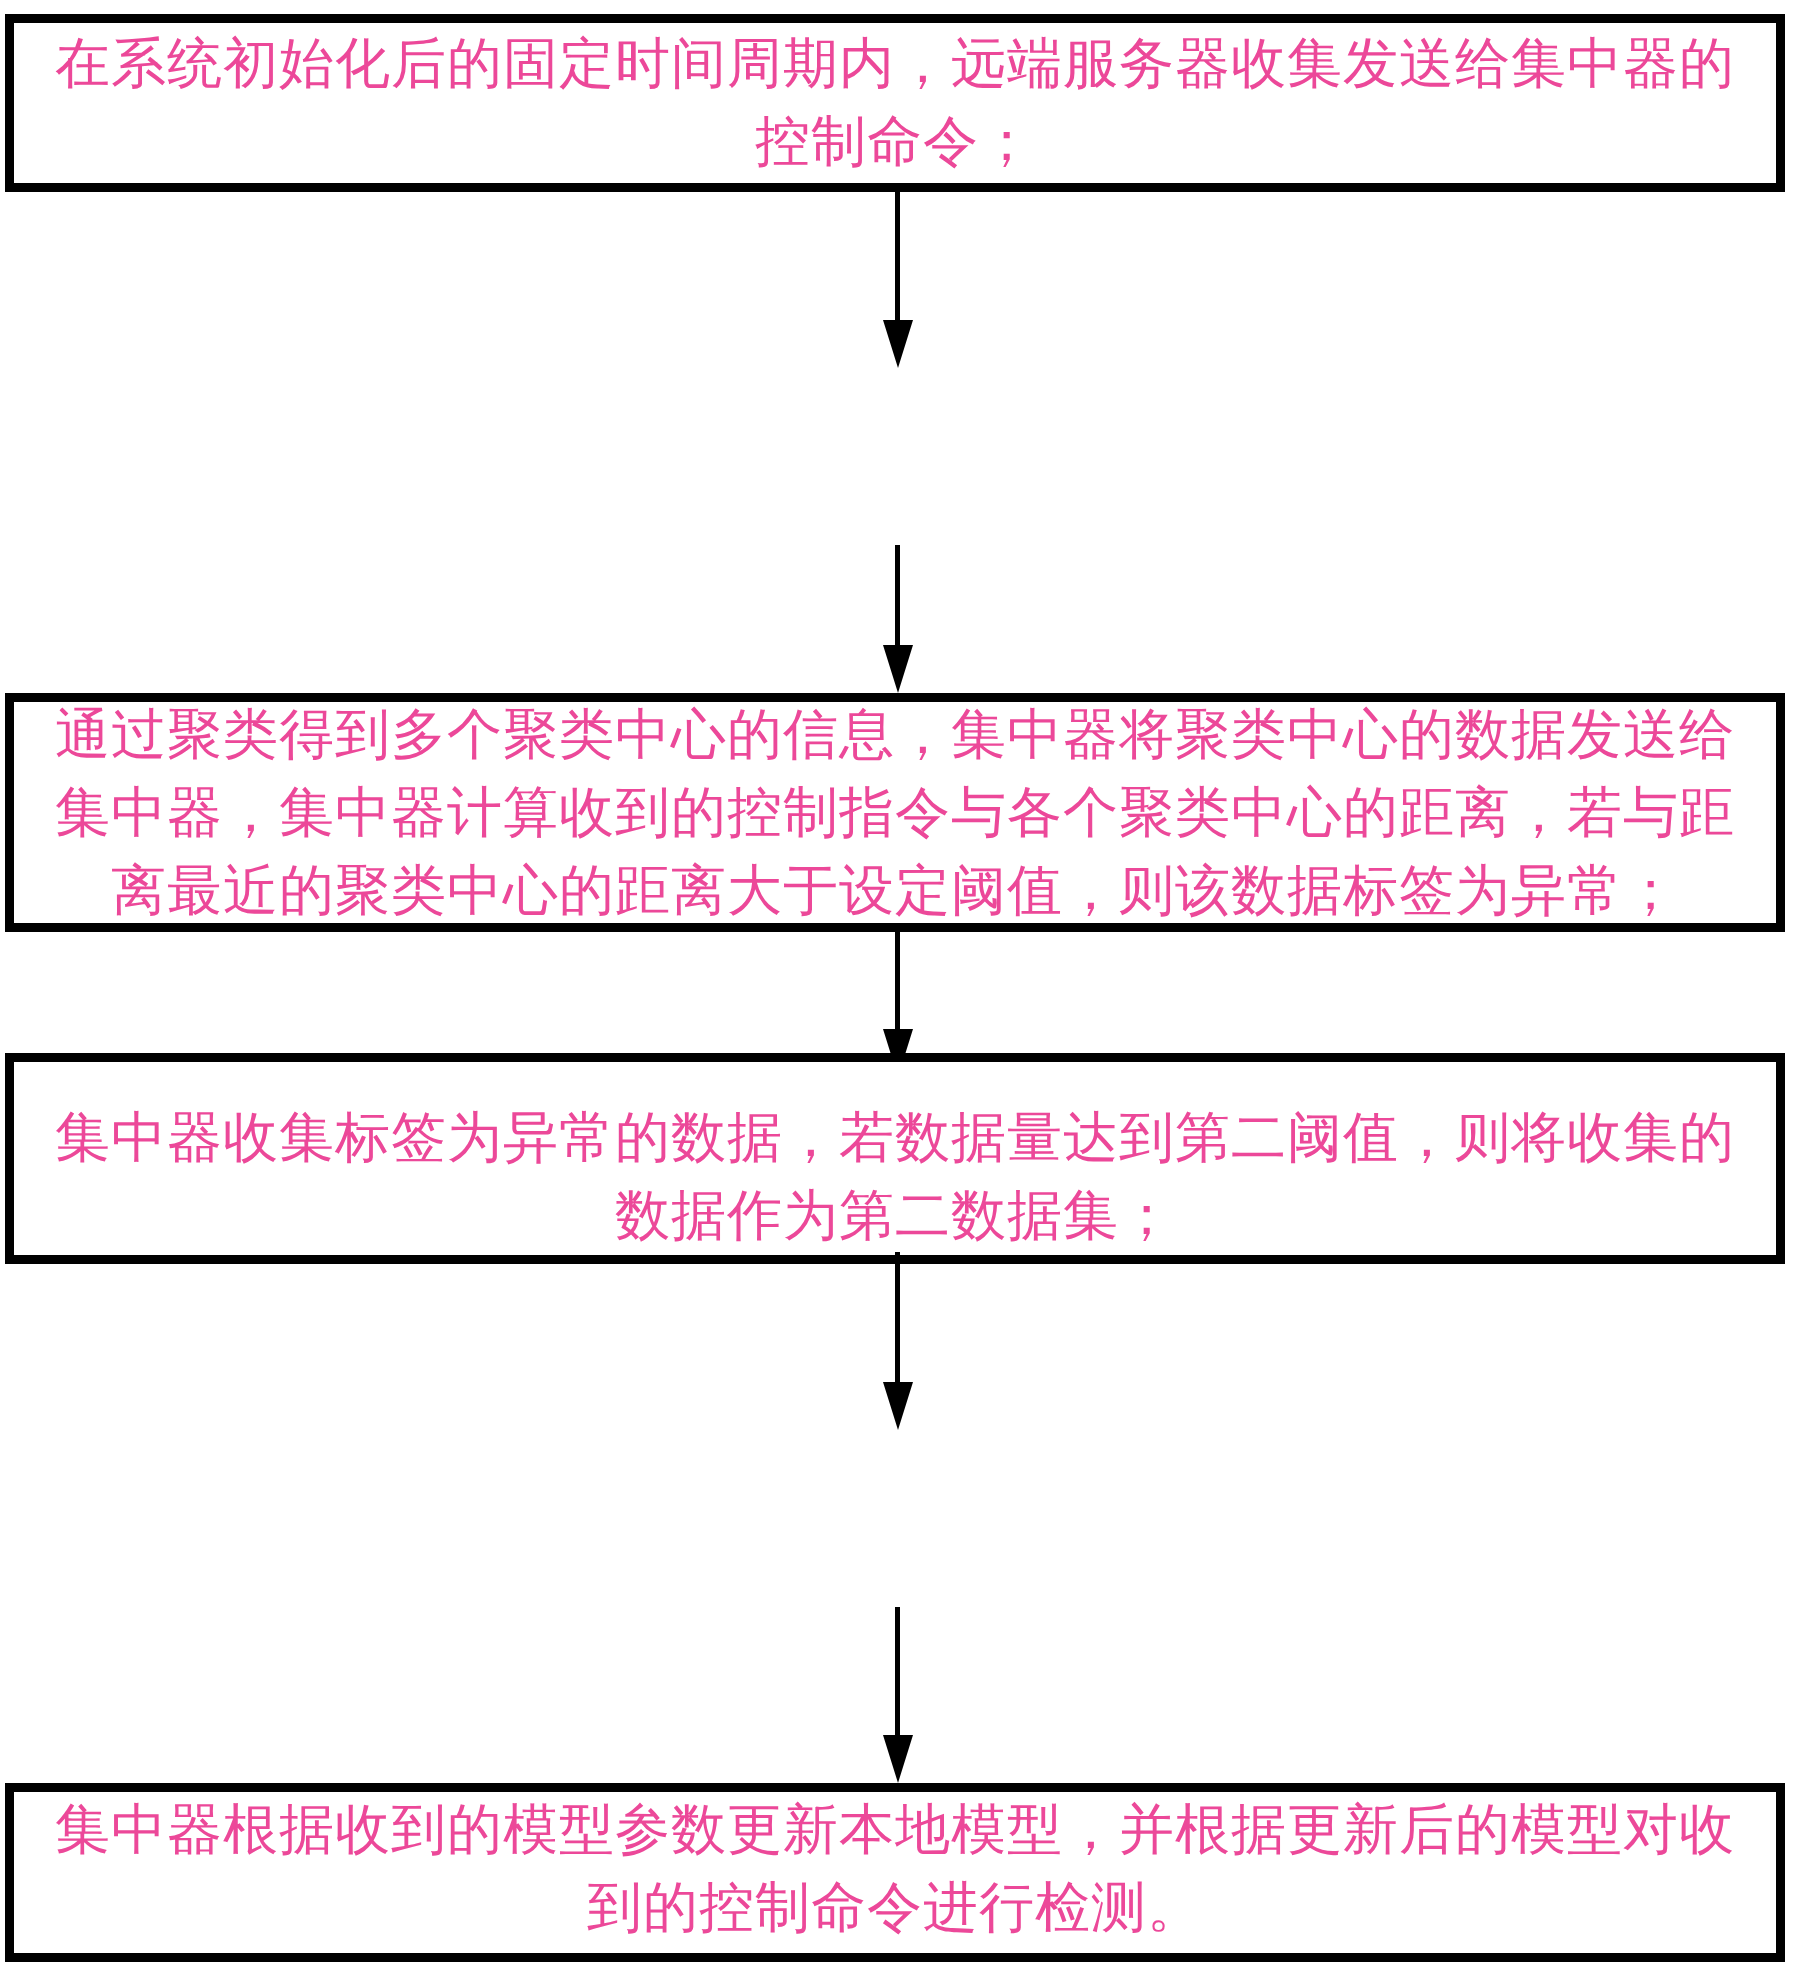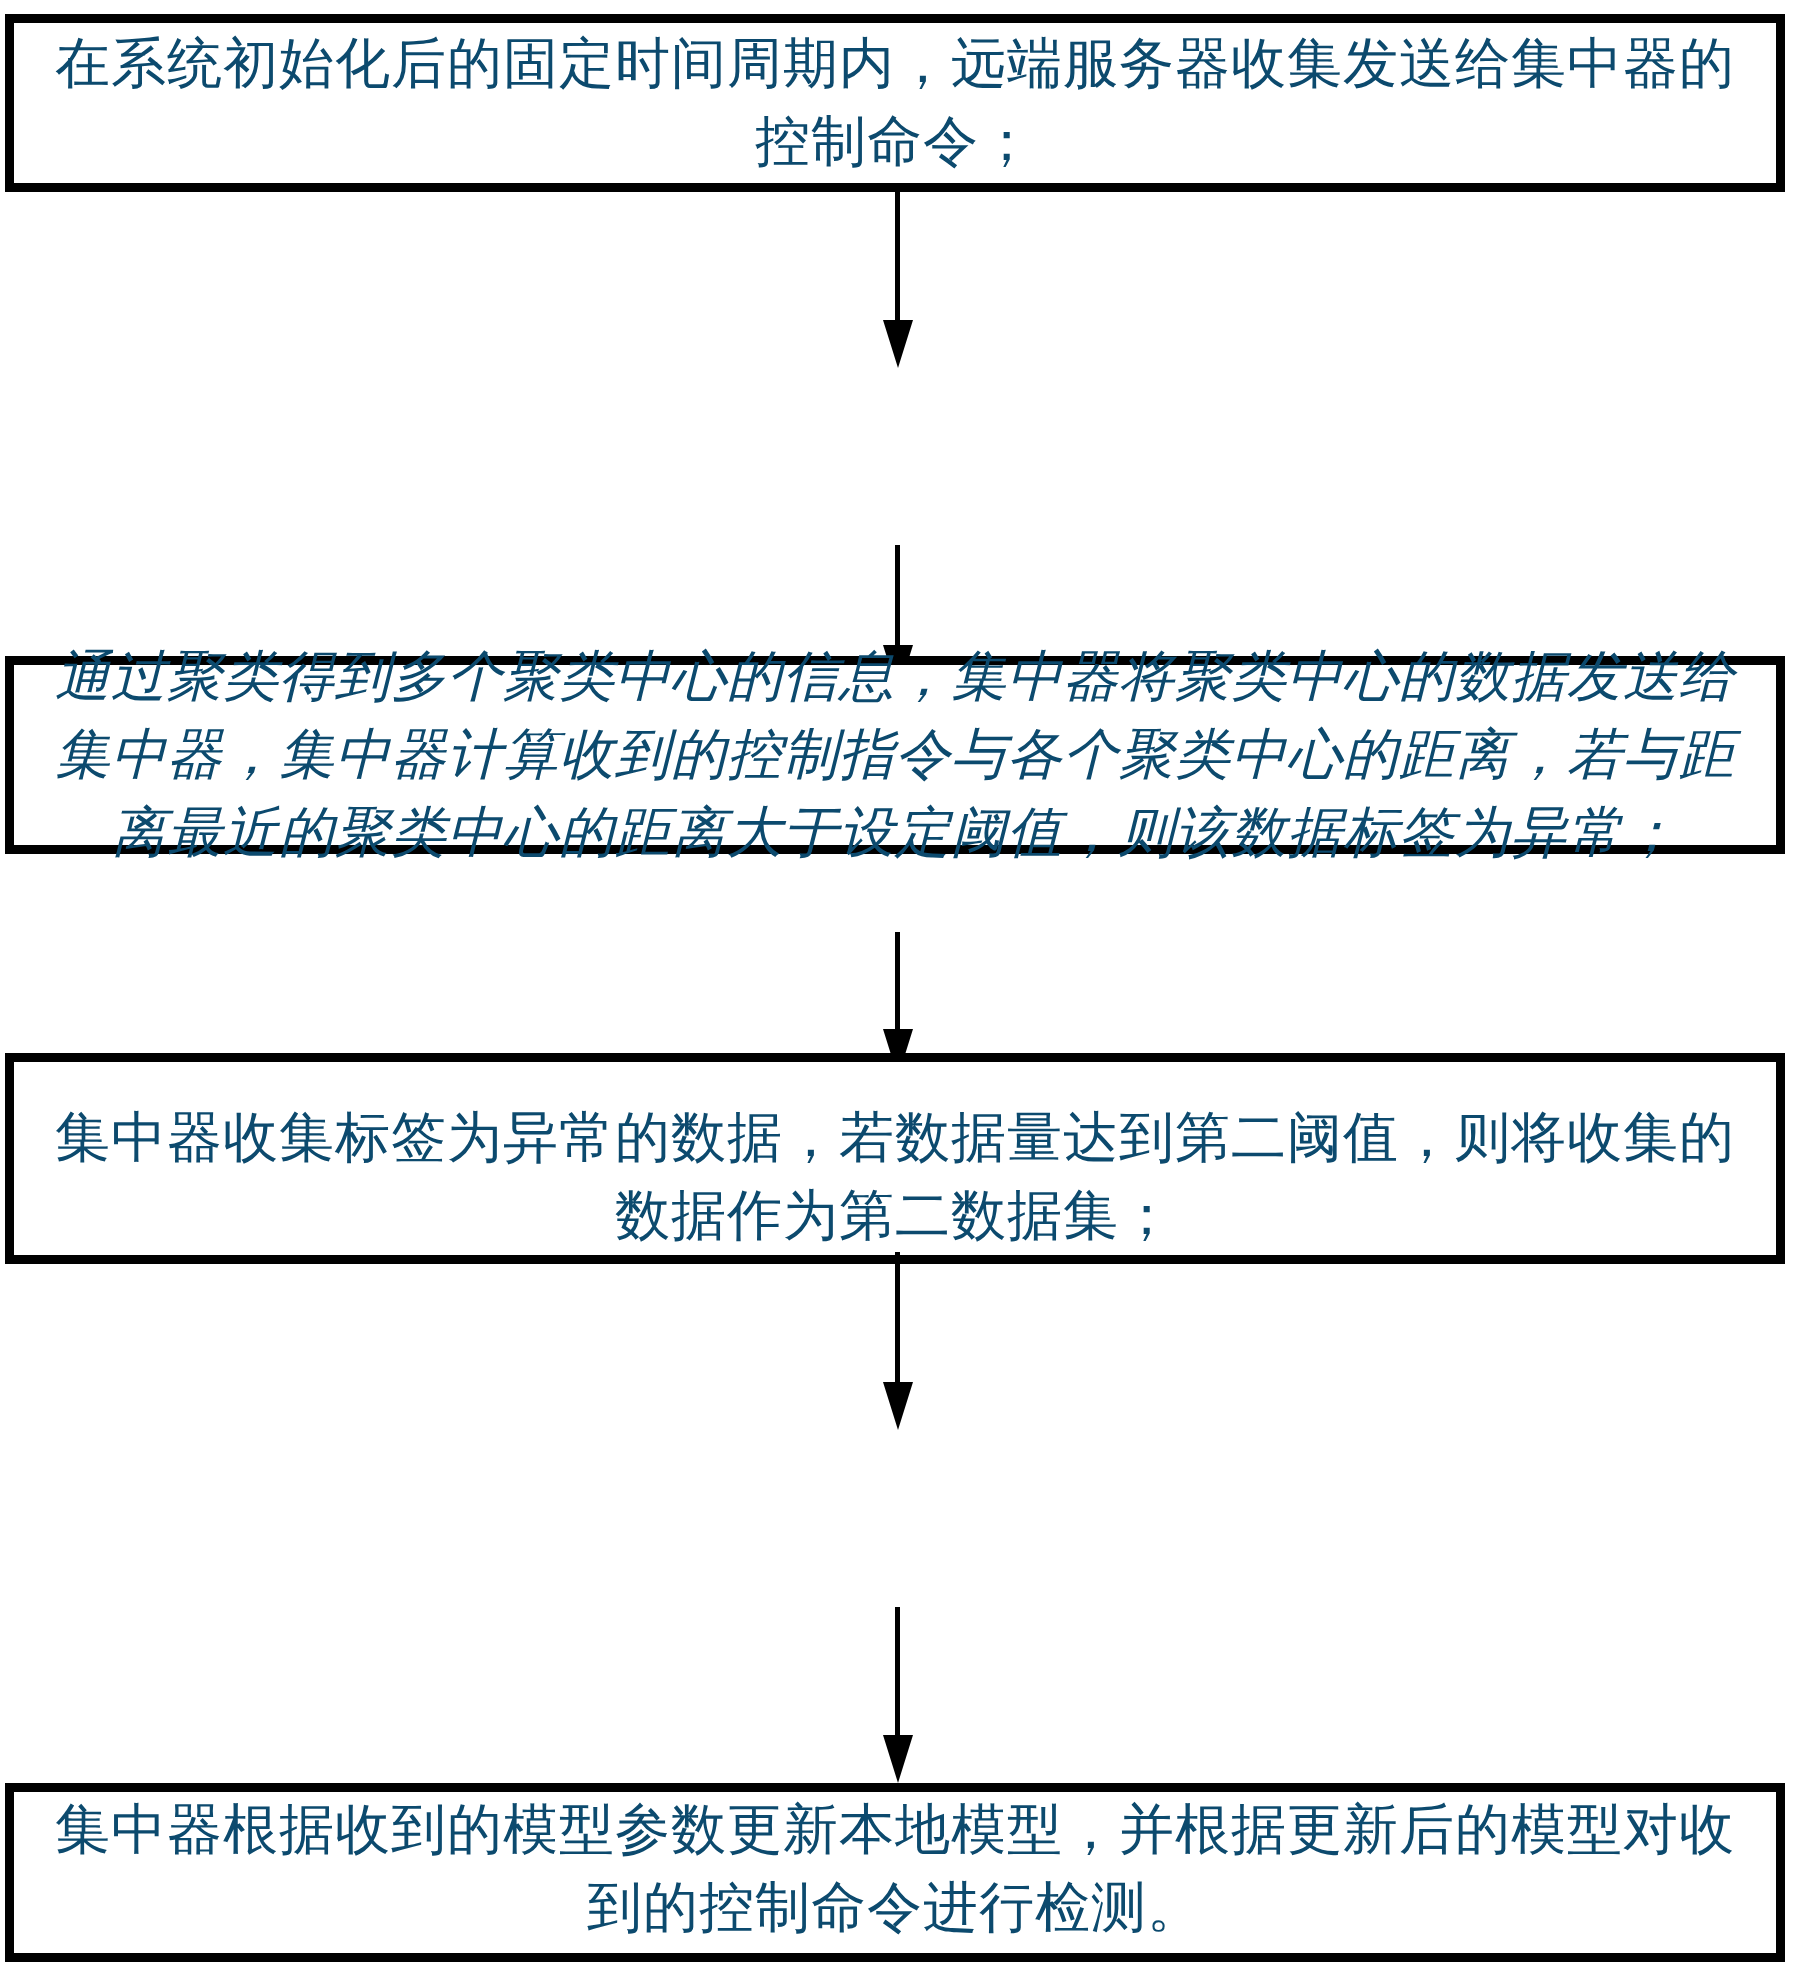--- a/index.html
+++ b/index.html
@@ -24,21 +24,21 @@
     display: flex;
     align-items: center;
     justify-content: center;
   }
   .box-text {
     width: 100%;
     text-align: center;
     white-space: pre-line;
     font-size: 55px;
     line-height: 78px;
-    color: #0c4a6e;
+    color: #ec4899;
     letter-spacing: 1px;
     padding: 0 8px;
   }
   .arrow {
     position: absolute;
     left: 50%;
     transform: translateX(-50%);
     display: flex;
     flex-direction: column;
     align-items: center;
@@ -70,21 +70,21 @@
     <div class="shaft"></div>
     <div class="head"></div>
   </div>
 
 
   <div class="arrow" style="top:545px; height:148px;">
     <div class="shaft"></div>
     <div class="head"></div>
   </div>
 
-  <div class="flow-box" style="top:656px; height:198px;font-style:italic;">
+  <div class="flow-box" style="top:693px; height:239px;">
     <div class="box-text">通过聚类得到多个聚类中心的信息，集中器将聚类中心的数据发送给
 集中器，集中器计算收到的控制指令与各个聚类中心的距离，若与距
 离最近的聚类中心的距离大于设定阈值，则该数据标签为异常；</div>
   </div>
 
   <div class="arrow" style="top:932px; height:145px;">
     <div class="shaft"></div>
     <div class="head"></div>
   </div>
 

